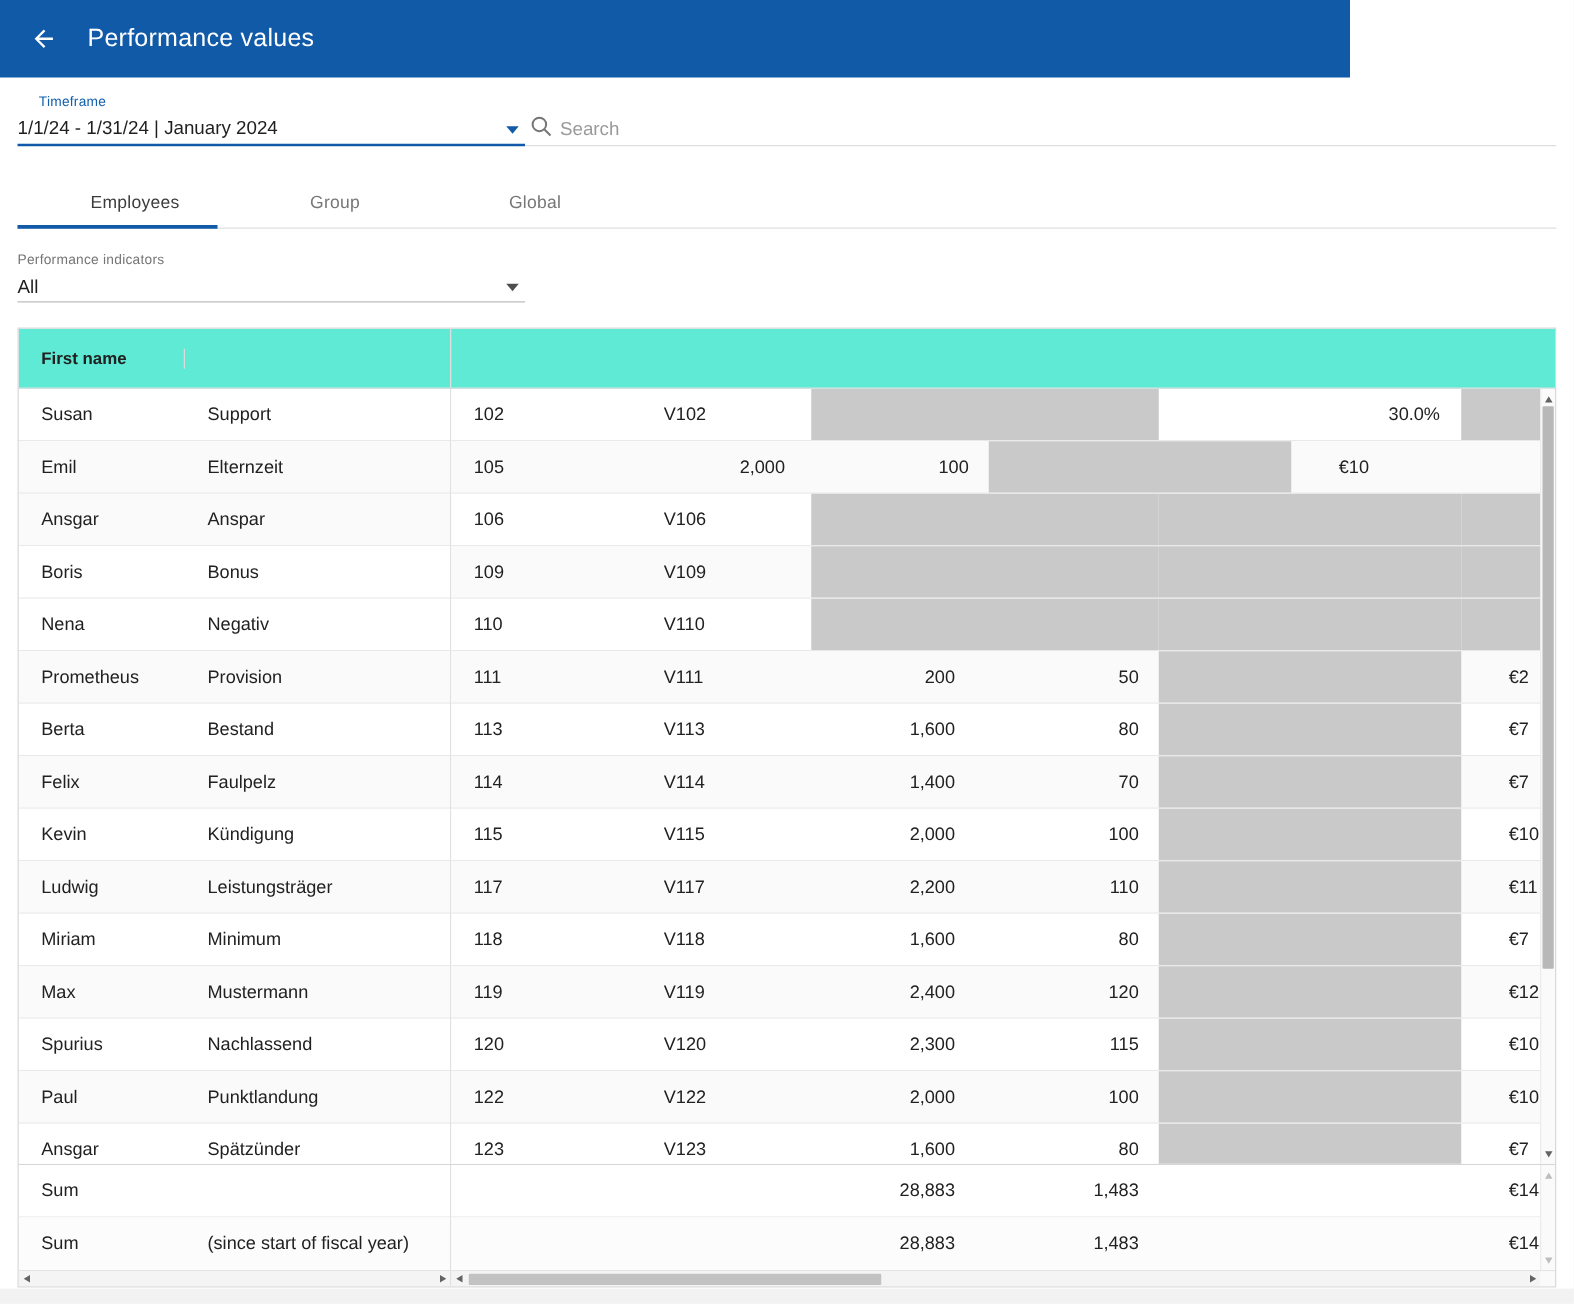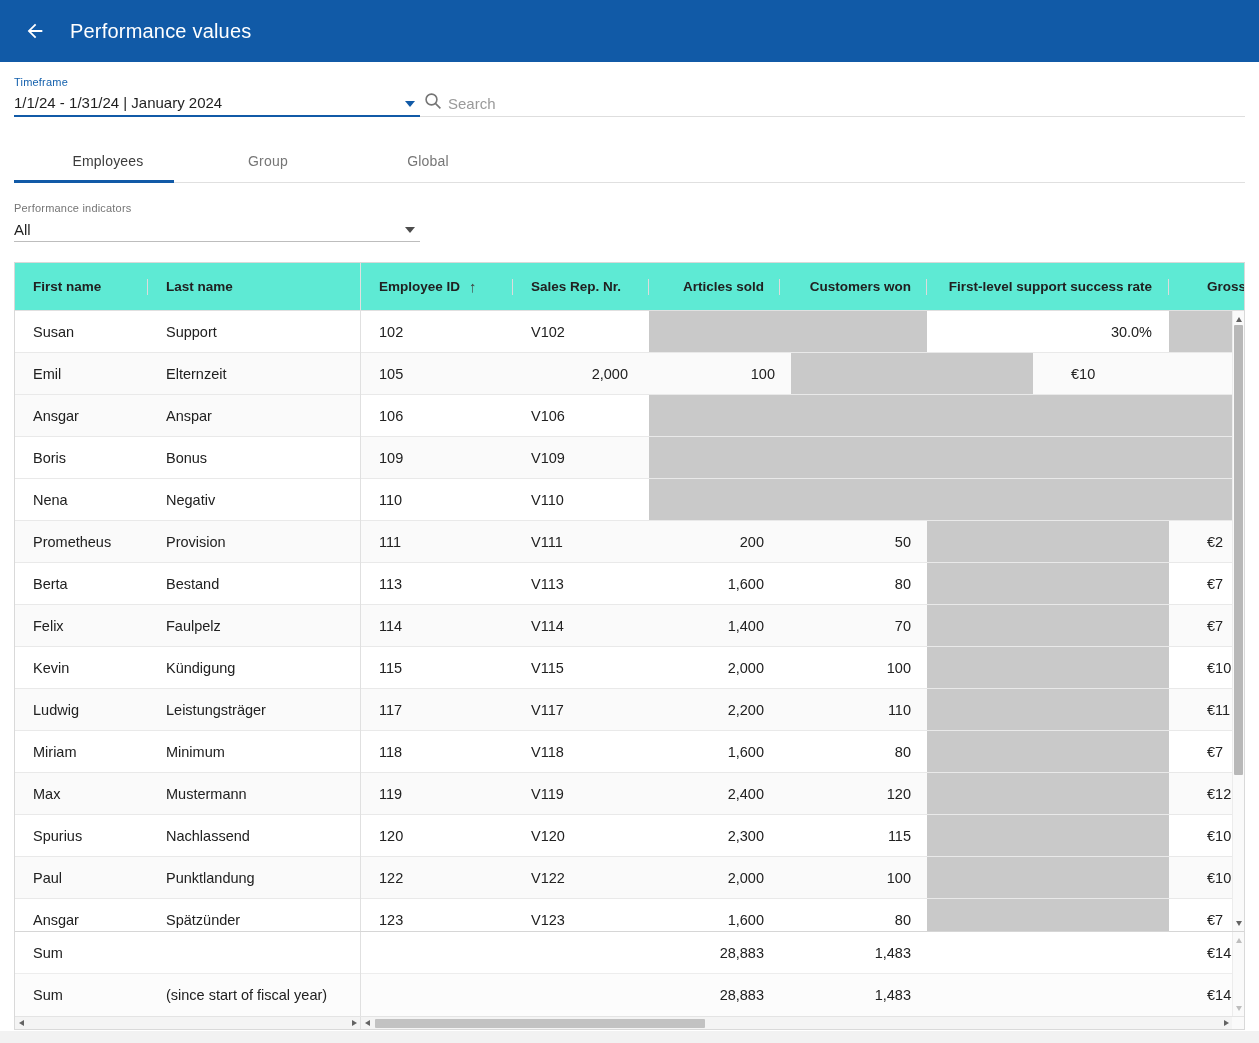--- a/index.html
+++ b/index.html
@@ -4,27 +4,27 @@
 <style>
   html,body{margin:0;padding:0;}
   body{
     width:1259px;height:1043px;position:relative;overflow:hidden;
     background:#f2f2f2;font-family:"Liberation Sans",sans-serif;
     -webkit-font-smoothing:antialiased;
   }
   .main{position:absolute;left:0;top:0;width:1259px;height:1031px;background:#ffffff;}
 
   
-  .appbar{position:absolute;left:0;top:0;width:1259px;height:62px;background:#115aa7;display:flex;align-items:center;color:#fff;}
+  .appbar{position:absolute;left:0;top:0;width:1080px;height:62px;background:#115aa7;display:flex;align-items:center;color:#fff;}
   .appbar .back{width:26px;height:26px;margin-left:22px;cursor:pointer;display:flex;align-items:center;justify-content:center;}
   .appbar .title{margin-left:22px;font-size:20px;font-weight:500;letter-spacing:.2px;}
 
   
   .lbl-small{position:absolute;font-size:11px;letter-spacing:.2px;}
-  .tf-label{left:14px;top:76px;color:#1360ad;}
+  .tf-label{left:31px;top:76px;color:#1360ad;}
   .pi-label{left:14px;top:202px;color:#757575;}
   .tf-value{position:absolute;left:14px;top:94px;font-size:15px;color:#1f1f1f;width:384px;white-space:nowrap;overflow:hidden;}
   .pi-value{position:absolute;left:14px;top:221px;font-size:15px;color:#1f1f1f;}
   .caret{position:absolute;width:0;height:0;border-left:5px solid transparent;border-right:5px solid transparent;}
   .tf-caret{left:405px;top:101px;border-top:6px solid #115aa7;}
   .pi-caret{left:405px;top:227px;border-top:6px solid #4d4d4d;}
   .tf-underline{position:absolute;left:14px;top:115px;width:406px;height:2px;background:#115aa7;}
   .search-underline{position:absolute;left:420px;top:116px;width:825px;height:1px;background:#dedede;}
   .search-icon{position:absolute;left:424px;top:92px;width:18px;height:18px;}
   .search-input{position:absolute;left:446px;top:90px;width:380px;height:24px;border:none;outline:none;background:transparent;font-size:15px;font-family:"Liberation Sans",sans-serif;color:#333;}
@@ -132,32 +132,20 @@
   <div class="lbl-small pi-label">Performance indicators</div>
   <div class="pi-value">All</div>
   <div class="caret pi-caret"></div>
   <div class="tf-underline" style="top:241px;height:1px;background:#bdbdbd;"></div>
 
   <div class="table">
 
     <div class="thead">
       <div class="thead-frozen">
         <div class="th c-first">First name</div>
-        <div class="th c-last no-div">Last name</div>
-      </div>
-      <div class="thead-scroll">
-        <div class="th c-id">
-          <span>Employee ID</span>
-          <span class="sort-arrow">↑</span>
-        </div>
-        <div class="th c-rep">Sales Rep. Nr.</div>
-        <div class="th c-articles right">Articles sold</div>
-        <div class="th c-customers right">Customers won</div>
-        <div class="th c-success right">First-level support success rate</div>
-        <div class="th c-gross no-div">Gross</div>
       </div>
     </div>
 
     <div class="tbody">
       <div class="frozen-pane" id="frozen-rows">
           <div class="row">
             <div class="cell c-first">Susan</div>
             <div class="cell c-last">Support</div>
           </div>
           <div class="row alt">

